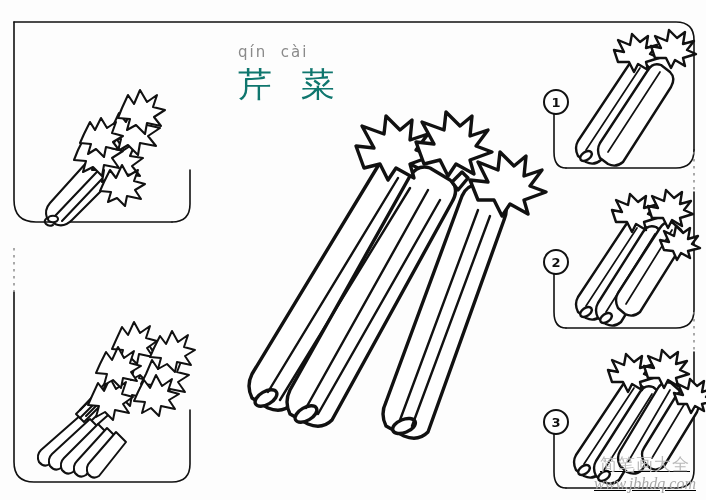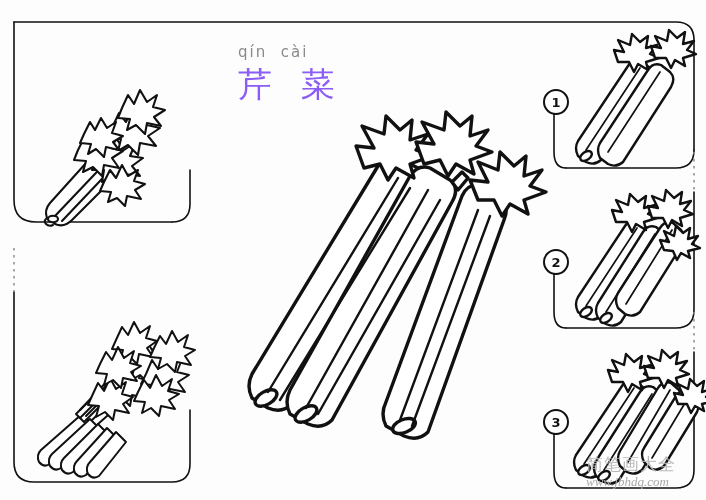--- a/index.html
+++ b/index.html
@@ -35,46 +35,47 @@
     font-size: 15px;
     letter-spacing: 2px;
     color: #8a8a8a;
     line-height: 1.1;
     white-space: pre;
   }
   .hanzi {
     font-family: "DejaVu Sans", sans-serif;
     font-size: 34px;
     letter-spacing: 9px;
-    color: #8b5cf6;
+    color: #0f766e;
     line-height: 1.25;
     margin-top: 2px;
     white-space: pre;
   }
   .watermark {
     position: absolute;
     left: 586px;
     top: 456px;
     width: 118px;
-    text-align: left;
+    text-align: center;
     user-select: none;
     pointer-events: none;
+    text-decoration: underline;
   }
   .wm-cn {
     font-family: "DejaVu Sans", sans-serif;
     font-size: 17px;
     letter-spacing: 1px;
     color: #b9b9b9;
     line-height: 1.0;
     white-space: pre;
   }
   .wm-url {
     font-family: "Liberation Serif", serif;
     font-style: italic;
-    font-size: 13px;
+    font-size: 16px;
     color: #a9a9a9;
     line-height: 1.2;
     margin-top: 1px;
     white-space: pre;
   }
   .step-num {
     position: absolute;
     width: 22px;
     height: 22px;
     border: 2px solid #111111;

